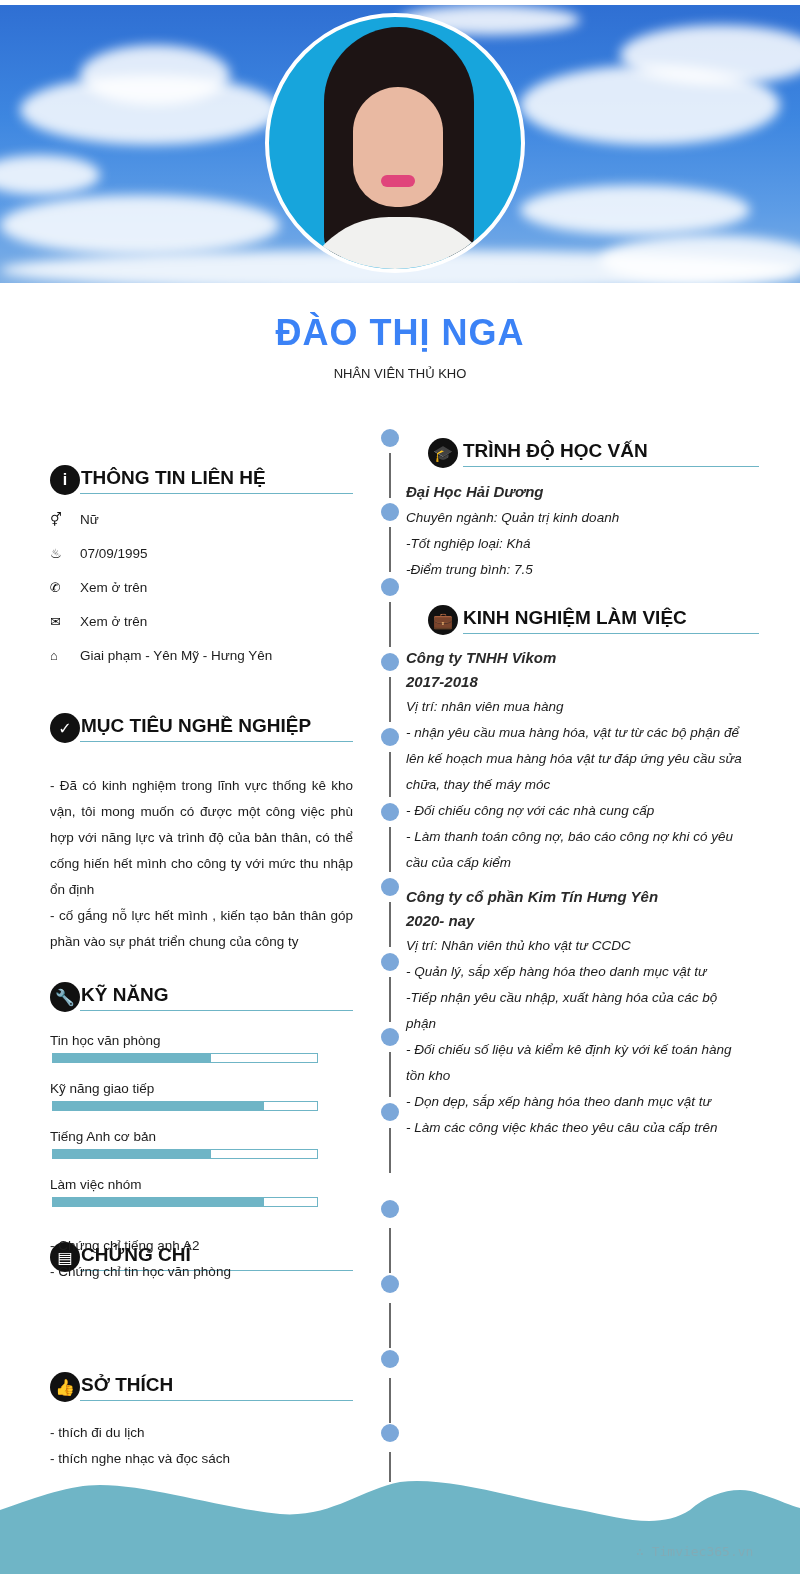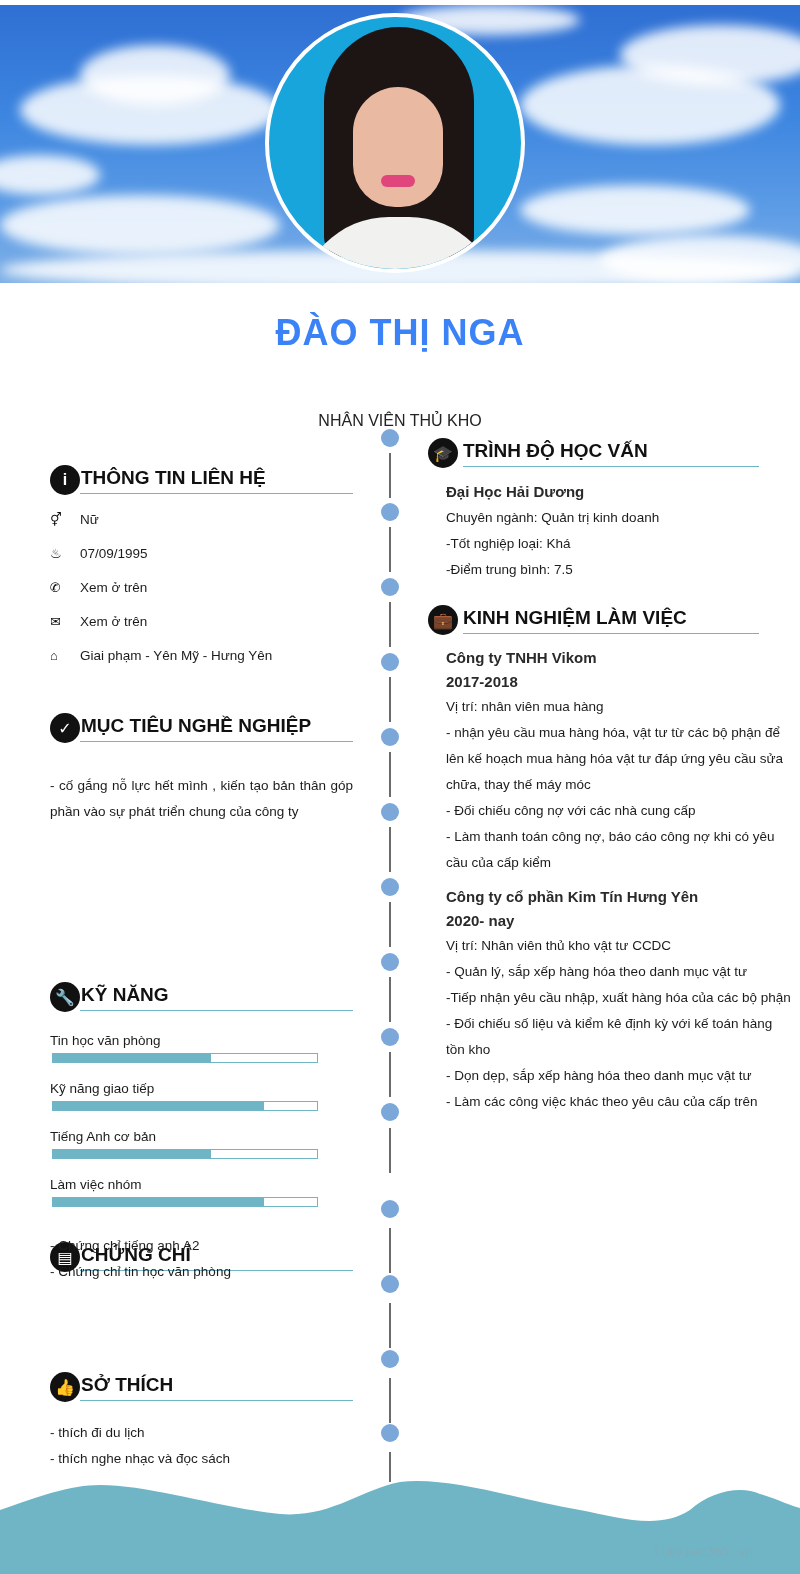--- a/index.html
+++ b/index.html
@@ -11,42 +11,42 @@
   .cloud { position: absolute; background: rgba(255,255,255,0.85); border-radius: 50%; filter: blur(6px); }
 
   .avatar { position: absolute; left: 265px; top: 13px; width: 260px; height: 260px; border-radius: 50%;
     border: 4px solid #ffffff; background: #17a5dc; overflow: hidden; }
   .avatar .hair { position: absolute; left: 55px; top: 10px; width: 150px; height: 230px; border-radius: 75px 75px 20px 20px; background: #1d1414; }
   .avatar .face { position: absolute; left: 84px; top: 70px; width: 90px; height: 120px; border-radius: 45px 45px 42px 42px; background: #e9b9a2; }
   .avatar .lips { position: absolute; left: 112px; top: 158px; width: 34px; height: 12px; border-radius: 8px; background: #e0457b; }
   .avatar .shirt { position: absolute; left: 30px; top: 200px; width: 200px; height: 120px; border-radius: 90px 90px 0 0; background: #f1f1ef; }
 
   .name { position: absolute; left: 0; top: 312px; width: 800px; text-align: center; font-size: 36px; font-weight: bold; letter-spacing: 1px; color: #3b82f6; }
-  .title { position: absolute; left: 0; top: 366px; width: 800px; text-align: center; font-size: 16px; color: #222; margin-top: 46px; }
+  .title { position: absolute; left: 0; top: 366px; width: 800px; text-align: center; font-size: 13px; color: #222; }
 
   .timeline-dot { position: absolute; left: 381px; width: 18px; height: 18px; border-radius: 50%; background: #7ba7d9; }
   .timeline-line { position: absolute; left: 389px; width: 2px; background: #6b6b6b; }
 
   .section-head { position: absolute; height: 34px; }
   .section-head .icon { position: absolute; left: 0; top: 0; width: 30px; height: 30px; border-radius: 50%; background: #111; color: #fff;
     display: flex; align-items: center; justify-content: center; font-size: 16px; font-weight: bold; }
   .section-head .label { position: absolute; left: 31px; top: 2px; font-size: 19px; font-weight: bold; color: #111; white-space: nowrap; }
   .section-head .rule { position: absolute; left: 30px; top: 28px; height: 1px; background: #6fb5c6; }
 
   .text { position: absolute; font-size: 13.5px; color: #1c1c1c; line-height: 26px; }
   .contact-row { position: absolute; left: 50px; height: 20px; display: flex; align-items: center; font-size: 13.5px; color: #1c1c1c; }
   .contact-row .cicon { width: 30px; font-size: 13px; color: #111; }
 
   .para { position: absolute; left: 50px; width: 303px; font-size: 13.5px; line-height: 26px; text-align: justify; color: #1c1c1c; }
 
   .skill-label { position: absolute; left: 50px; font-size: 13.5px; color: #1c1c1c; }
   .skill-bar { position: absolute; left: 52px; width: 266px; height: 10px; border: 1px solid #6fb5c6; background: #fff; }
   .skill-fill { height: 100%; background: #6fb5c6; }
 
-  .right-block { position: absolute; left: 446px; width: 345px; font-size: 13.5px; line-height: 26px; color: #1c1c1c; }
+  .right-block { position: absolute; left: 406px; width: 345px; font-size: 13.5px; line-height: 26px; color: #1c1c1c; font-style: italic; }
   .bold { font-weight: bold; font-size: 15px; color: #2a2a2a; }
 
   .wave { position: absolute; left: 0; top: 1480px; width: 800px; height: 94px; }
   .watermark { position: absolute; left: 636px; top: 1544px; font-family: "DejaVu Sans Mono", monospace; font-size: 13px; color: #8aa7b0; opacity: 0.7; }
 </style>
 </head>
 <body>
 
 <div class="banner">
   <div class="cloud" style="left:20px;top:70px;width:260px;height:70px;"></div>
@@ -127,20 +127,21 @@
   <span class="cicon">⌂</span>
   <span>Giai phạm - Yên Mỹ - Hưng Yên</span>
 </div>
 
 <div class="section-head" style="left:50px;top:713px;">
   <div class="icon">✓</div>
   <div class="label">MỤC TIÊU NGHỀ NGHIỆP</div>
   <div class="rule" style="width:273px"></div>
 </div>
 <div class="para" style="top:773px">
+  <div>- Đã có kinh nghiệm trong lĩnh vực thống kê kho vận, tôi mong muốn có được một công việc phù hợp với năng lực và trình độ của bản thân, có thể cống hiến hết mình cho công ty với mức thu nhập ổn định</div>
   <div>- cố gắng nỗ lực hết mình , kiến tạo bản thân góp phần vào sự phát triển chung của công ty</div>
 </div>
 
 <div class="section-head" style="left:50px;top:982px;">
   <div class="icon">🔧</div>
   <div class="label">KỸ NĂNG</div>
   <div class="rule" style="width:273px"></div>
 </div>
 <div class="skill-label" style="top:1033px">Tin học văn phòng</div>
 <div class="skill-bar" style="top:1053px">

